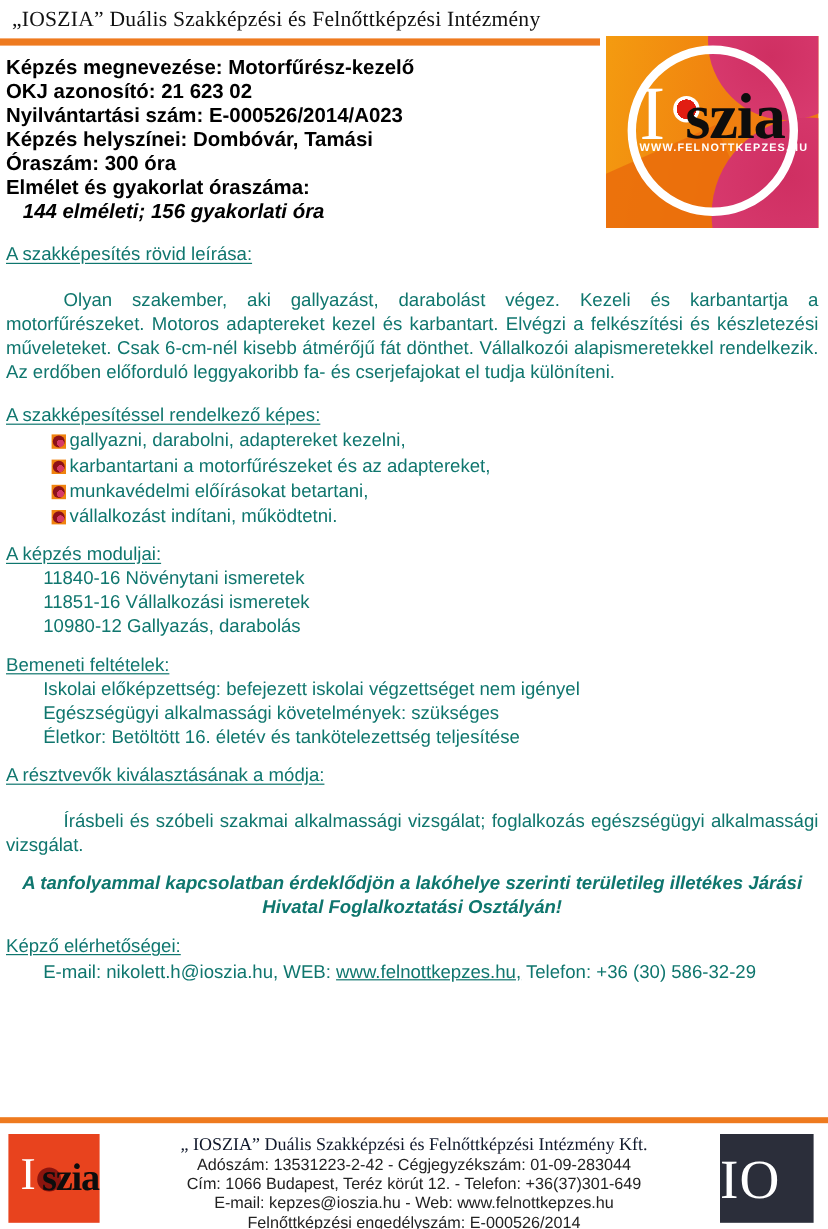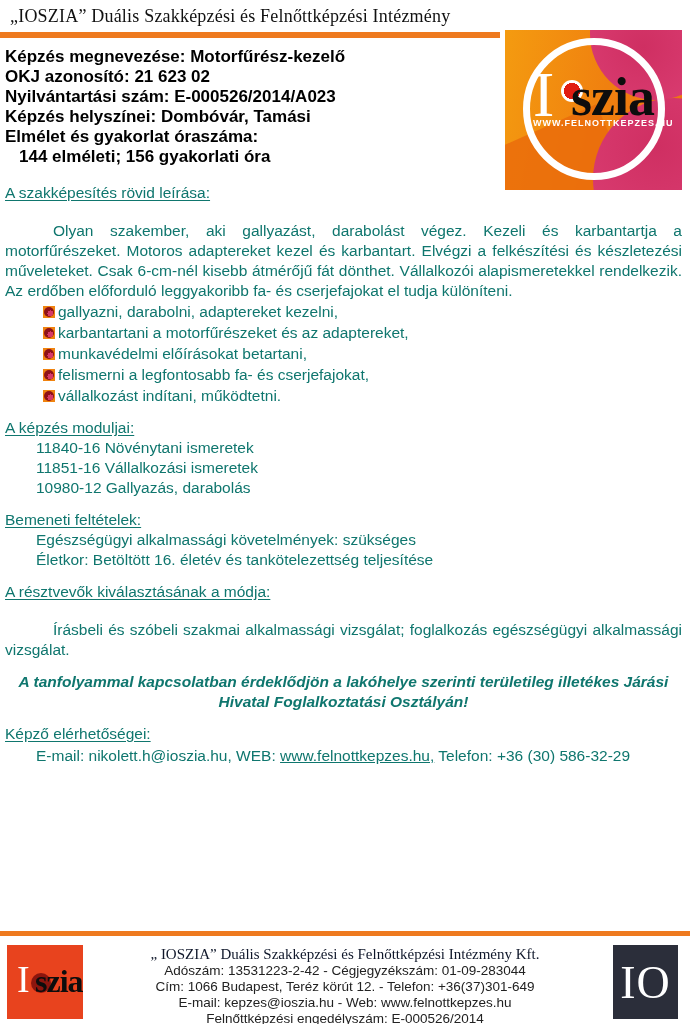--- a/index.html
+++ b/index.html
@@ -15,21 +15,21 @@
     font-family:"Liberation Serif", serif;
     font-size:18px; letter-spacing:.2px; color:#111;
   }
   .orange-rule { margin-top:5px; width:500px; height:6px; background:#EE7A1F; }
 
   
   .course-info {
     margin:9px 0 0 5px;
     font-weight:bold; font-size:17px; line-height:20px; color:#000;
   }
-  .course-info .indent { padding-left:14px; }
+  .course-info .indent { padding-left:14px;font-style:italic; }
 
   
   .logo {
     position:absolute; left:505px; top:30px; width:177px; height:160px;
     background:linear-gradient(100deg,#f49b10 0%, #f0800f 55%, #ed7412 100%);
     overflow:hidden;
   }
   .logo-shade {
     position:absolute; left:-30px; bottom:-50px; width:150px; height:110px;
     background:#ea6c0c; transform:rotate(-24deg); opacity:.85;
@@ -97,22 +97,22 @@
   }
   .fl-i { position:absolute; left:10px; top:12px; z-index:2;
     font-family:"Liberation Serif", serif; font-size:38px; color:#ffffff; }
   .fl-dot { position:absolute; left:24px; top:28px; width:20px; height:20px;
     border-radius:50%; background:#8c150e; z-index:1; }
   .fl-szia { position:absolute; left:28px; top:18px; z-index:3;
     font-family:"Liberation Serif", serif; font-weight:bold; font-size:32px;
     color:#0d0d0d; letter-spacing:-1px; }
 
   .f-logo-right {
-    position:absolute; right:12px; top:14px; width:65px; height:74px;
-    background:#2B2E3A; display:flex; align-items:center; justify-content:center;
+    position:absolute; right:12px; top:14px; width:78px; height:74px;
+    background:#2B2E3A; display:flex; align-items:center; 
   }
   .f-logo-right span { font-family:"Liberation Serif", serif; font-size:46px;
     color:#ffffff; letter-spacing:1px; }
 </style>
 </head>
 <body>
 
 <div class="page-title">„IOSZIA” Duális Szakképzési és Felnőttképzési Intézmény</div>
 <div class="orange-rule"></div>
 
@@ -125,56 +125,55 @@
   <span class="logo-dot"></span>
   <span class="logo-szia">szia</span>
   <div class="logo-url">WWW.FELNOTTKEPZES.HU</div>
 </div>
 
 <div class="course-info">
   <div>Képzés megnevezése: Motorfűrész-kezelő</div>
   <div>OKJ azonosító: 21 623 02</div>
   <div>Nyilvántartási szám: E-000526/2014/A023</div>
   <div>Képzés helyszínei: Dombóvár, Tamási</div>
+  <div>Óraszám: 300 óra</div>
   <div>Elmélet és gyakorlat óraszáma:</div>
   <div class="indent">144 elméleti; 156 gyakorlati óra</div>
 </div>
 
 <main>
 
   <div class="sec-heading">A szakképesítés rövid leírása:</div>
   <p class="para">Olyan szakember, aki gallyazást, darabolást végez. Kezeli és karbantartja a motorfűrészeket. Motoros adaptereket kezel és karbantart. Elvégzi a felkészítési és készletezési műveleteket. Csak 6-cm-nél kisebb átmérőjű fát dönthet. Vállalkozói alapismeretekkel rendelkezik. Az erdőben előforduló leggyakoribb fa- és cserjefajokat el tudja különíteni.</p>
 
+  <div class="sec-heading">A szakképesítéssel rendelkező képes:</div>
   <div class="bullet-row">
     <span class="bullet-icon"></span>
     <span>gallyazni, darabolni, adaptereket kezelni,</span>
   </div>
   <div class="bullet-row">
     <span class="bullet-icon"></span>
     <span>karbantartani a motorfűrészeket és az adaptereket,</span>
   </div>
   <div class="bullet-row">
     <span class="bullet-icon"></span>
     <span>munkavédelmi előírásokat betartani,</span>
-  </div>
-  <div class="bullet-row">
-    <span class="bullet-icon"></span>
-    <span>felismerni a legfontosabb fa- és cserjefajokat,</span>
   </div>
   <div class="bullet-row">
     <span class="bullet-icon"></span>
     <span>vállalkozást indítani, működtetni.</span>
   </div>
 
   <div class="sec-heading tight">A képzés moduljai:</div>
   <div class="tab-line">11840-16 Növénytani ismeretek</div>
   <div class="tab-line">11851-16 Vállalkozási ismeretek</div>
   <div class="tab-line">10980-12 Gallyazás, darabolás</div>
 
   <div class="sec-heading tight">Bemeneti feltételek:</div>
+  <div class="tab-line">Iskolai előképzettség: befejezett iskolai végzettséget nem igényel</div>
   <div class="tab-line">Egészségügyi alkalmassági követelmények: szükséges</div>
   <div class="tab-line">Életkor: Betöltött 16. életév és tankötelezettség teljesítése</div>
 
   <div class="sec-heading tight">A résztvevők kiválasztásának a módja:</div>
   <p class="para">Írásbeli és szóbeli szakmai alkalmassági vizsgálat; foglalkozás egészségügyi alkalmassági vizsgálat.</p>
 
   <p class="notice">A tanfolyammal kapcsolatban érdeklődjön a lakóhelye szerinti területileg illetékes Járási Hivatal Foglalkoztatási Osztályán!</p>
 
   <div class="sec-heading tight">Képző elérhetőségei:</div>
   <p class="contact-line"><span>E-mail: </span><span>nikolett.h@ioszia.hu</span><span>, WEB: </span><span class="link">www.felnottkepzes.hu,</span><span> Telefon: </span><span>+36 (30) 586-32-29</span></p>

